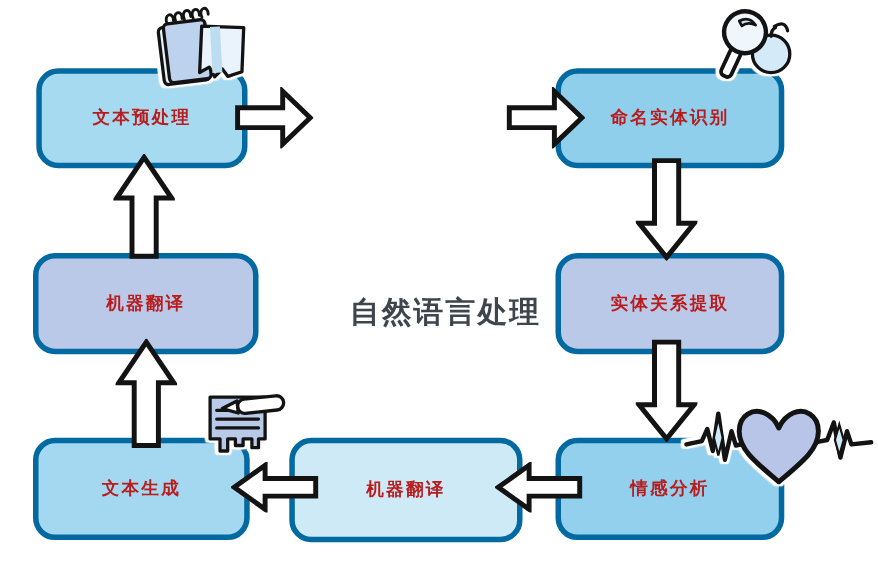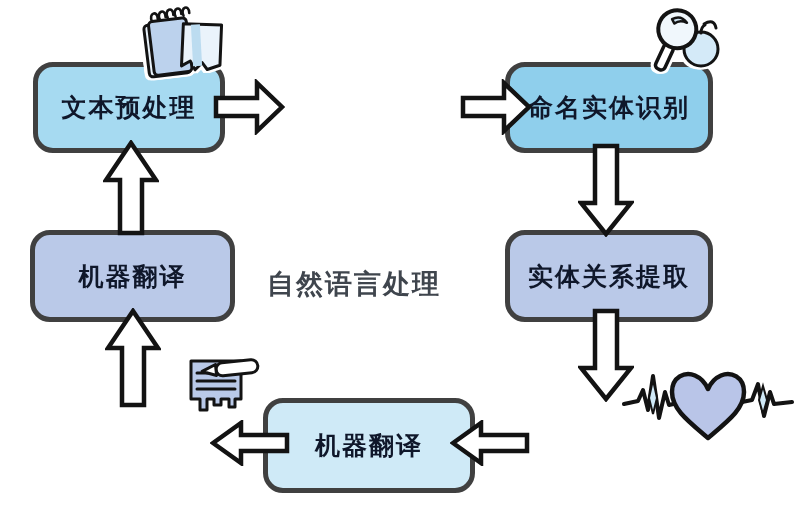--- a/index.html
+++ b/index.html
@@ -2,35 +2,35 @@
 <html><head>
 <meta charset="utf-8">
 <style>
   html,body{margin:0;padding:0;background:#ffffff;}
   #canvas{
     position:relative;width:798px;height:510px;background:#ffffff;overflow:hidden;
     font-family:"Liberation Sans","DejaVu Sans",sans-serif;
   }
   .node{
     position:absolute;box-sizing:border-box;
-    border:5px solid #404040;border-radius:20px;
+    border:5px solid #0369a1;border-radius:20px;
     display:flex;align-items:center;justify-content:center;
-    font-size:25px;font-weight:bold;color:#0f172a;letter-spacing:2px;
+    font-size:16px;font-weight:bold;color:#b91c1c;letter-spacing:2px;
     z-index:1;
   }
   #n1{left:33px;top:62px;width:192px;height:91px;}
   #n2{left:263px;top:62px;width:212px;height:91px;}
   #n3{left:505px;top:62px;width:208px;height:91px;}
   #n4{left:505px;top:230px;width:208px;height:92px;}
   #n5{left:505px;top:398px;width:208px;height:93px;}
   #n6{left:263px;top:398px;width:212px;height:95px;}
   #n7{left:30px;top:398px;width:197px;height:93px;}
   #n8{left:30px;top:230px;width:205px;height:92px;}
   .center-title{
-    position:absolute;left:267px;top:266px;width:200px;text-align:left;
+    position:absolute;left:292px;top:266px;width:200px;text-align:right;
     font-size:27px;font-weight:bold;color:#3f454d;letter-spacing:2px;z-index:1;
   }
   .arrow{position:absolute;z-index:3;}
   .arrow polygon{fill:#ffffff;stroke:#131313;stroke-width:4.5;stroke-linejoin:miter;}
   #a1{left:213px;top:79px;}
   #a2{left:460px;top:79px;}
   #a3{left:578px;top:143px;}
   #a4{left:578px;top:308px;}
   #a5{left:450px;top:420px;}
   #a6{left:210px;top:420px;}
@@ -47,21 +47,23 @@
   #icon-heart{left:620px;top:358px;}
 </style>
 </head>
 <body>
 
 <div id="canvas">
 
   <div class="node" id="n1" style="background: rgb(166, 218, 241);">文本预处理</div>
   <div class="node" id="n4" style="background: rgb(186, 201, 232);">实体关系提取</div>
   <div class="node" id="n3" style="background: rgb(143, 207, 236);">命名实体识别</div>
+  <div class="node" id="n5" style="background: rgb(146, 208, 238);">情感分析</div>
   <div class="node" id="n6" style="background: rgb(207, 234, 247);">机器翻译</div>
+  <div class="node" id="n7" style="background: rgb(164, 216, 240);">文本生成</div>
   <div class="node" id="n8" style="background: rgb(186, 201, 232);">机器翻译</div>
 
   <div class="center-title">自然语言处理</div>
 
   <svg class="arrow" id="a1" width="72" height="56">
     <polygon points="3,19 44,19 44,4 69,28 44,52 44,37 3,37"></polygon>
   </svg>
   <svg class="arrow" id="a2" width="72" height="56">
     <polygon points="3,19 44,19 44,4 69,28 44,52 44,37 3,37"></polygon>
   </svg>

